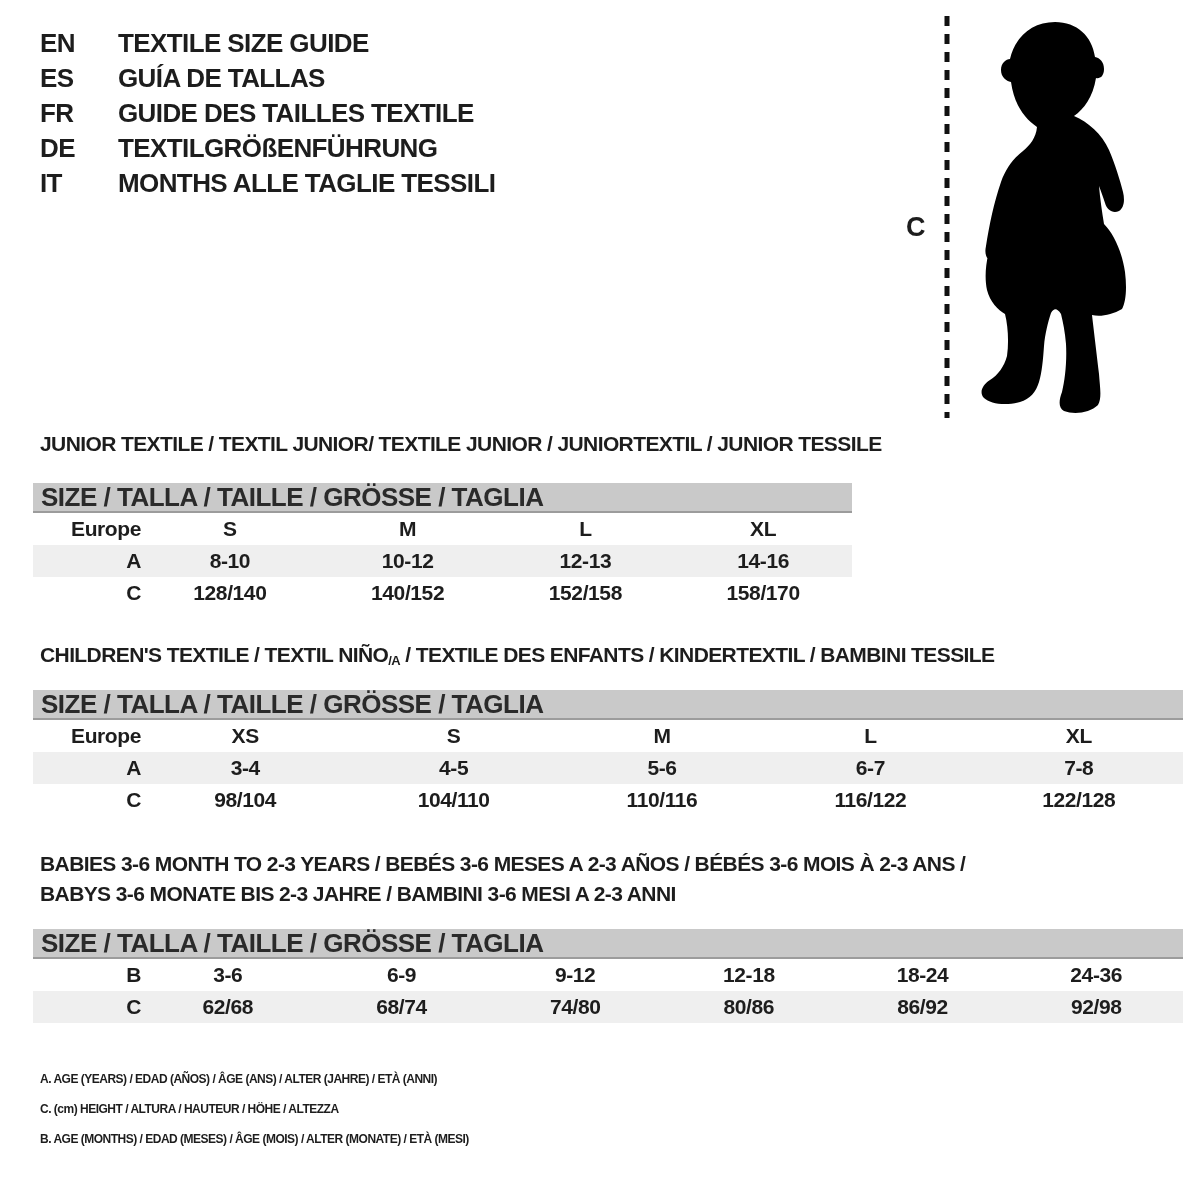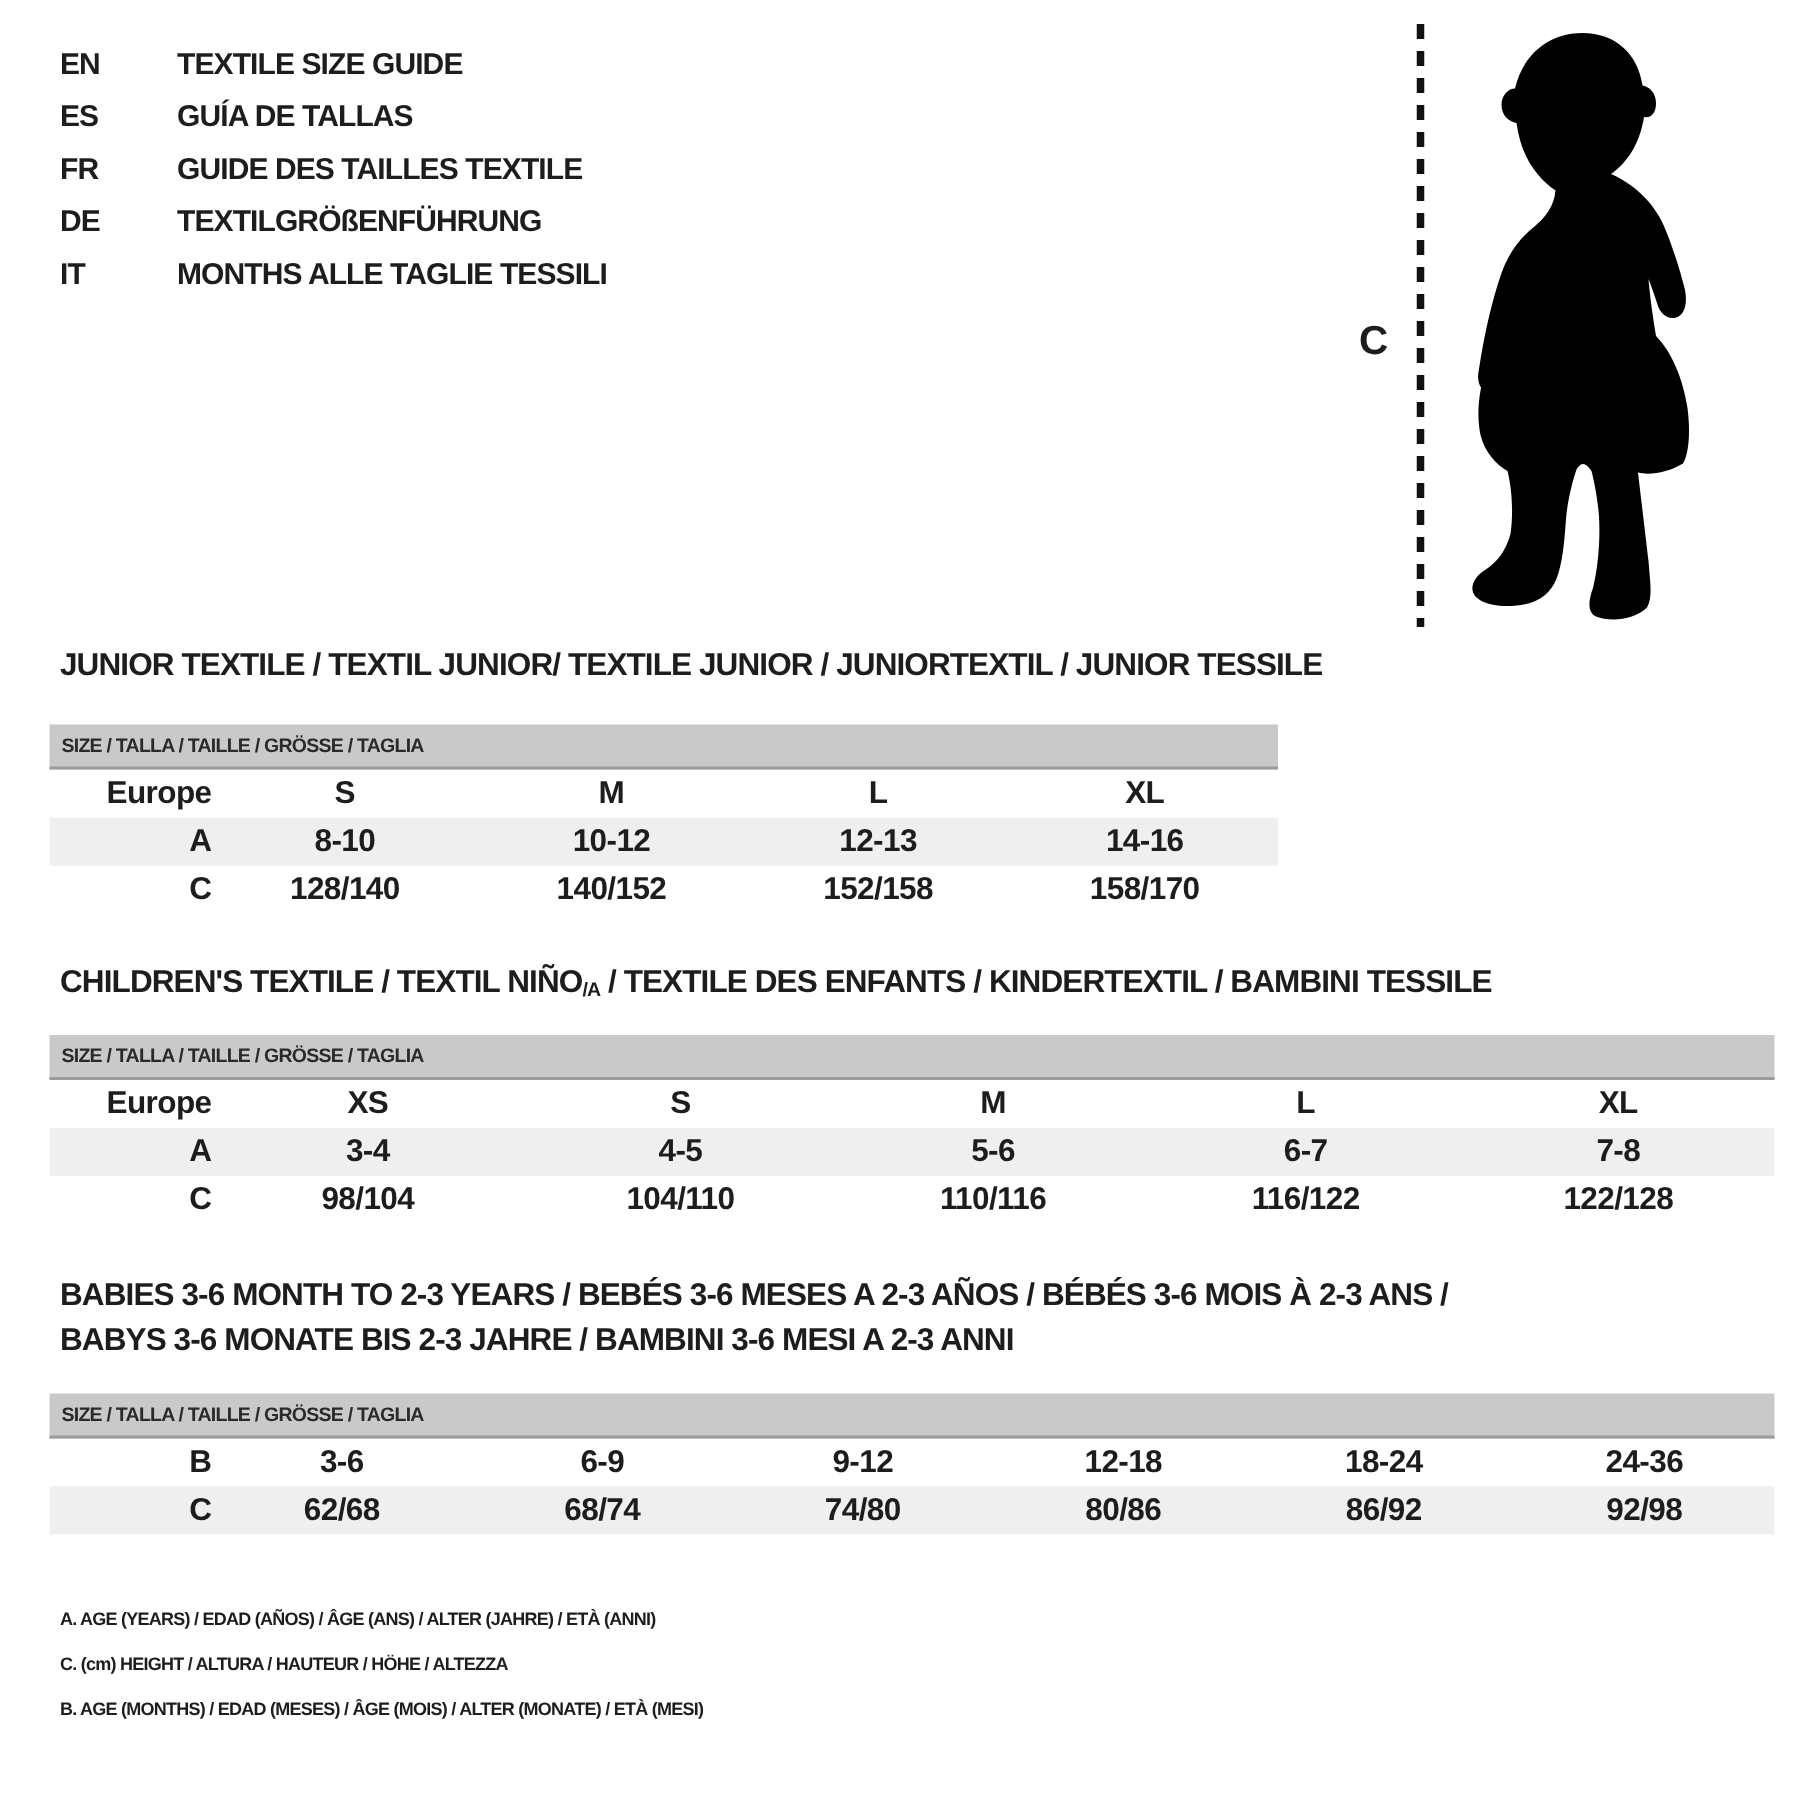--- a/index.html
+++ b/index.html
@@ -8,21 +8,21 @@
     width:1200px;height:1200px;
     background:#ffffff;
     font-family:"Liberation Sans","DejaVu Sans",sans-serif;
     color:#1d1d1d;
     overflow:hidden;
   }
   
   .lang-block{
     position:absolute;left:40px;top:26px;
     display:grid;grid-template-columns:78px auto;
-    font-size:20px;font-weight:bold;line-height:35px;
+    font-size:26px;font-weight:bold;line-height:35px;
     letter-spacing:-0.6px;
   }
   
   .silhouette{position:absolute;left:962px;top:12px;}
   .measure-line{position:absolute;left:944px;top:16px;}
   .measure-label{
     position:absolute;left:906px;top:212px;
     font-size:27px;font-weight:bold;letter-spacing:-0.5px;
   }
   
@@ -31,21 +31,21 @@
     font-size:21px;font-weight:bold;letter-spacing:-0.6px;
     white-space:nowrap;
   }
   .title-sub{font-size:13px;font-weight:bold;position:relative;top:3px;}
   .two-line{line-height:30px;}
   
   .size-table{position:absolute;left:33px;}
   .t-head{
     background:#c9c9c9;border-bottom:2px solid #9c9c9c;
     height:28px;line-height:28px;
-    font-size:13px;font-weight:bold;letter-spacing:-0.5px;
+    font-size:26px;font-weight:bold;letter-spacing:-0.5px;
     padding-left:8px;color:#2a2a2a;
   }
   .t-row{display:flex;height:32px;line-height:32px;
     font-size:21px;font-weight:bold;letter-spacing:-0.4px;}
   .t-row.shaded{background:#efefef;}
   .t-label{width:100px;padding-left:8px;flex:none;text-align:right;}
   .t-cell{flex:1;text-align:center;}
   
   .legend{
     position:absolute;left:40px;top:1064px;

